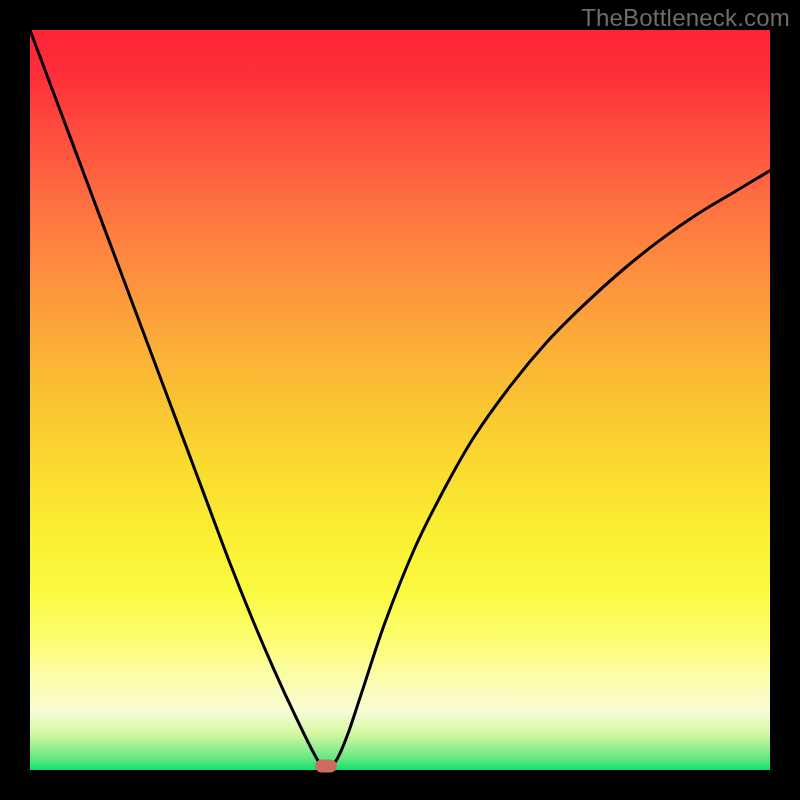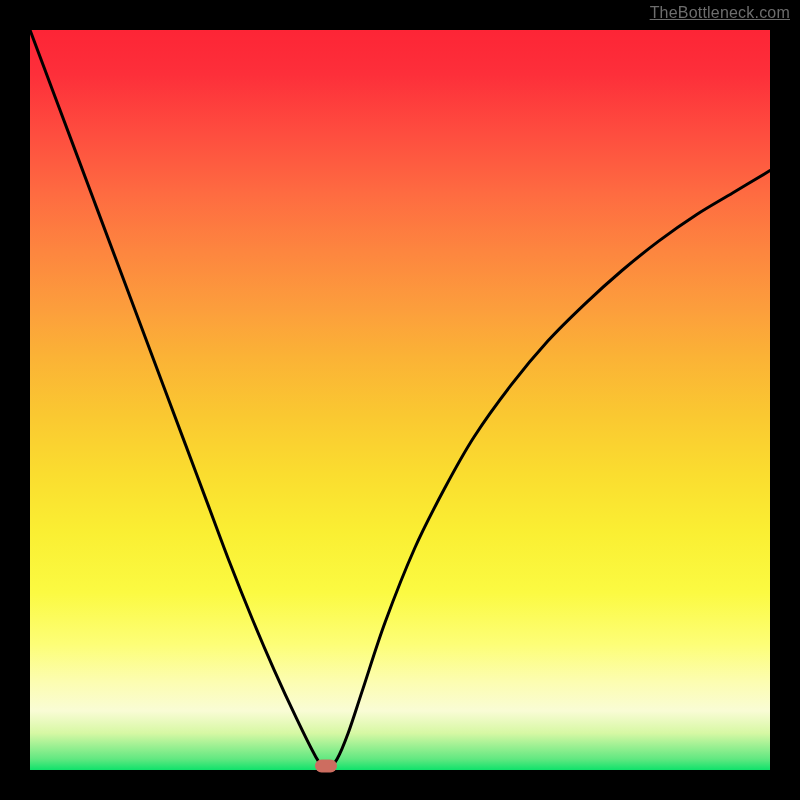--- a/index.html
+++ b/index.html
@@ -43,25 +43,24 @@
       #d7f8a4 95%,
       #62e881 98.5%,
       #0fe26b 100%
     );
   }
   .watermark {
     position: absolute;
     top: 4px;
     right: 10px;
     color: #6d6d6d;
-    font-size: 16px;
+    font-size: 24px;
     font-weight: 500;
     letter-spacing: 0.2px;
     z-index: 5;
-    text-decoration: underline;
   }
   .marker {
     position: absolute;
     width: 22px;
     height: 13px;
     border-radius: 7px;
     background: #cd6d60;
     transform: translate(-50%, -50%);
     z-index: 3;
   }

